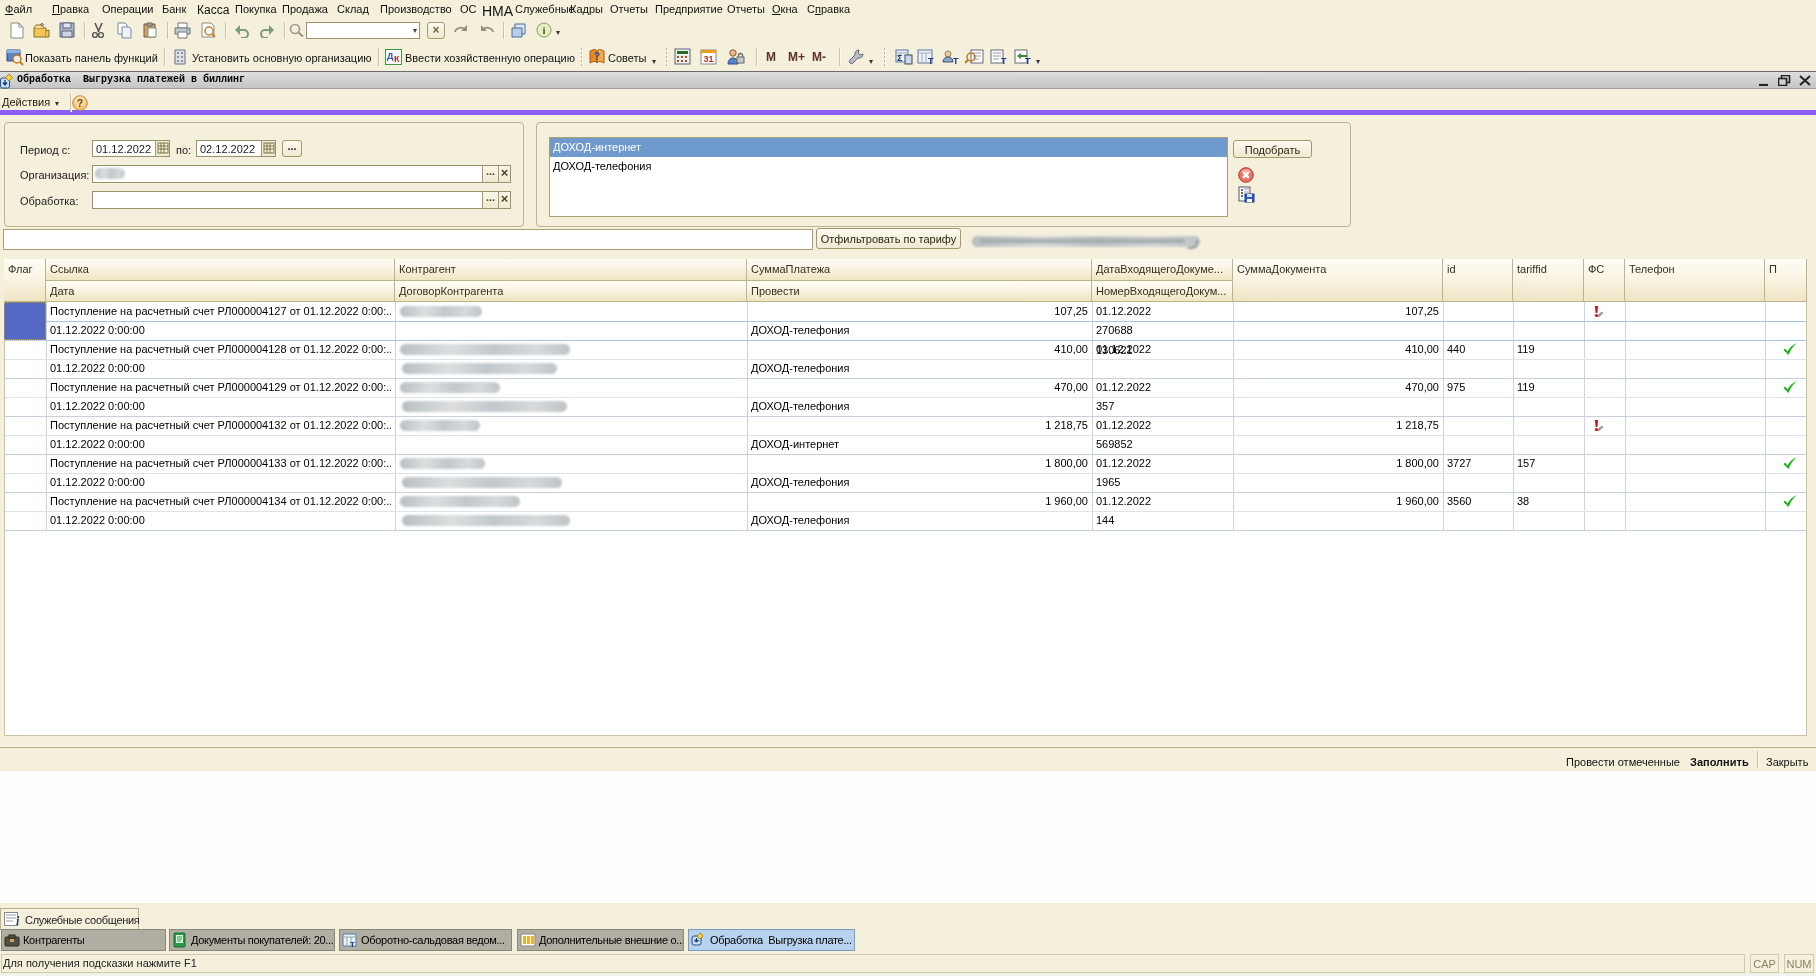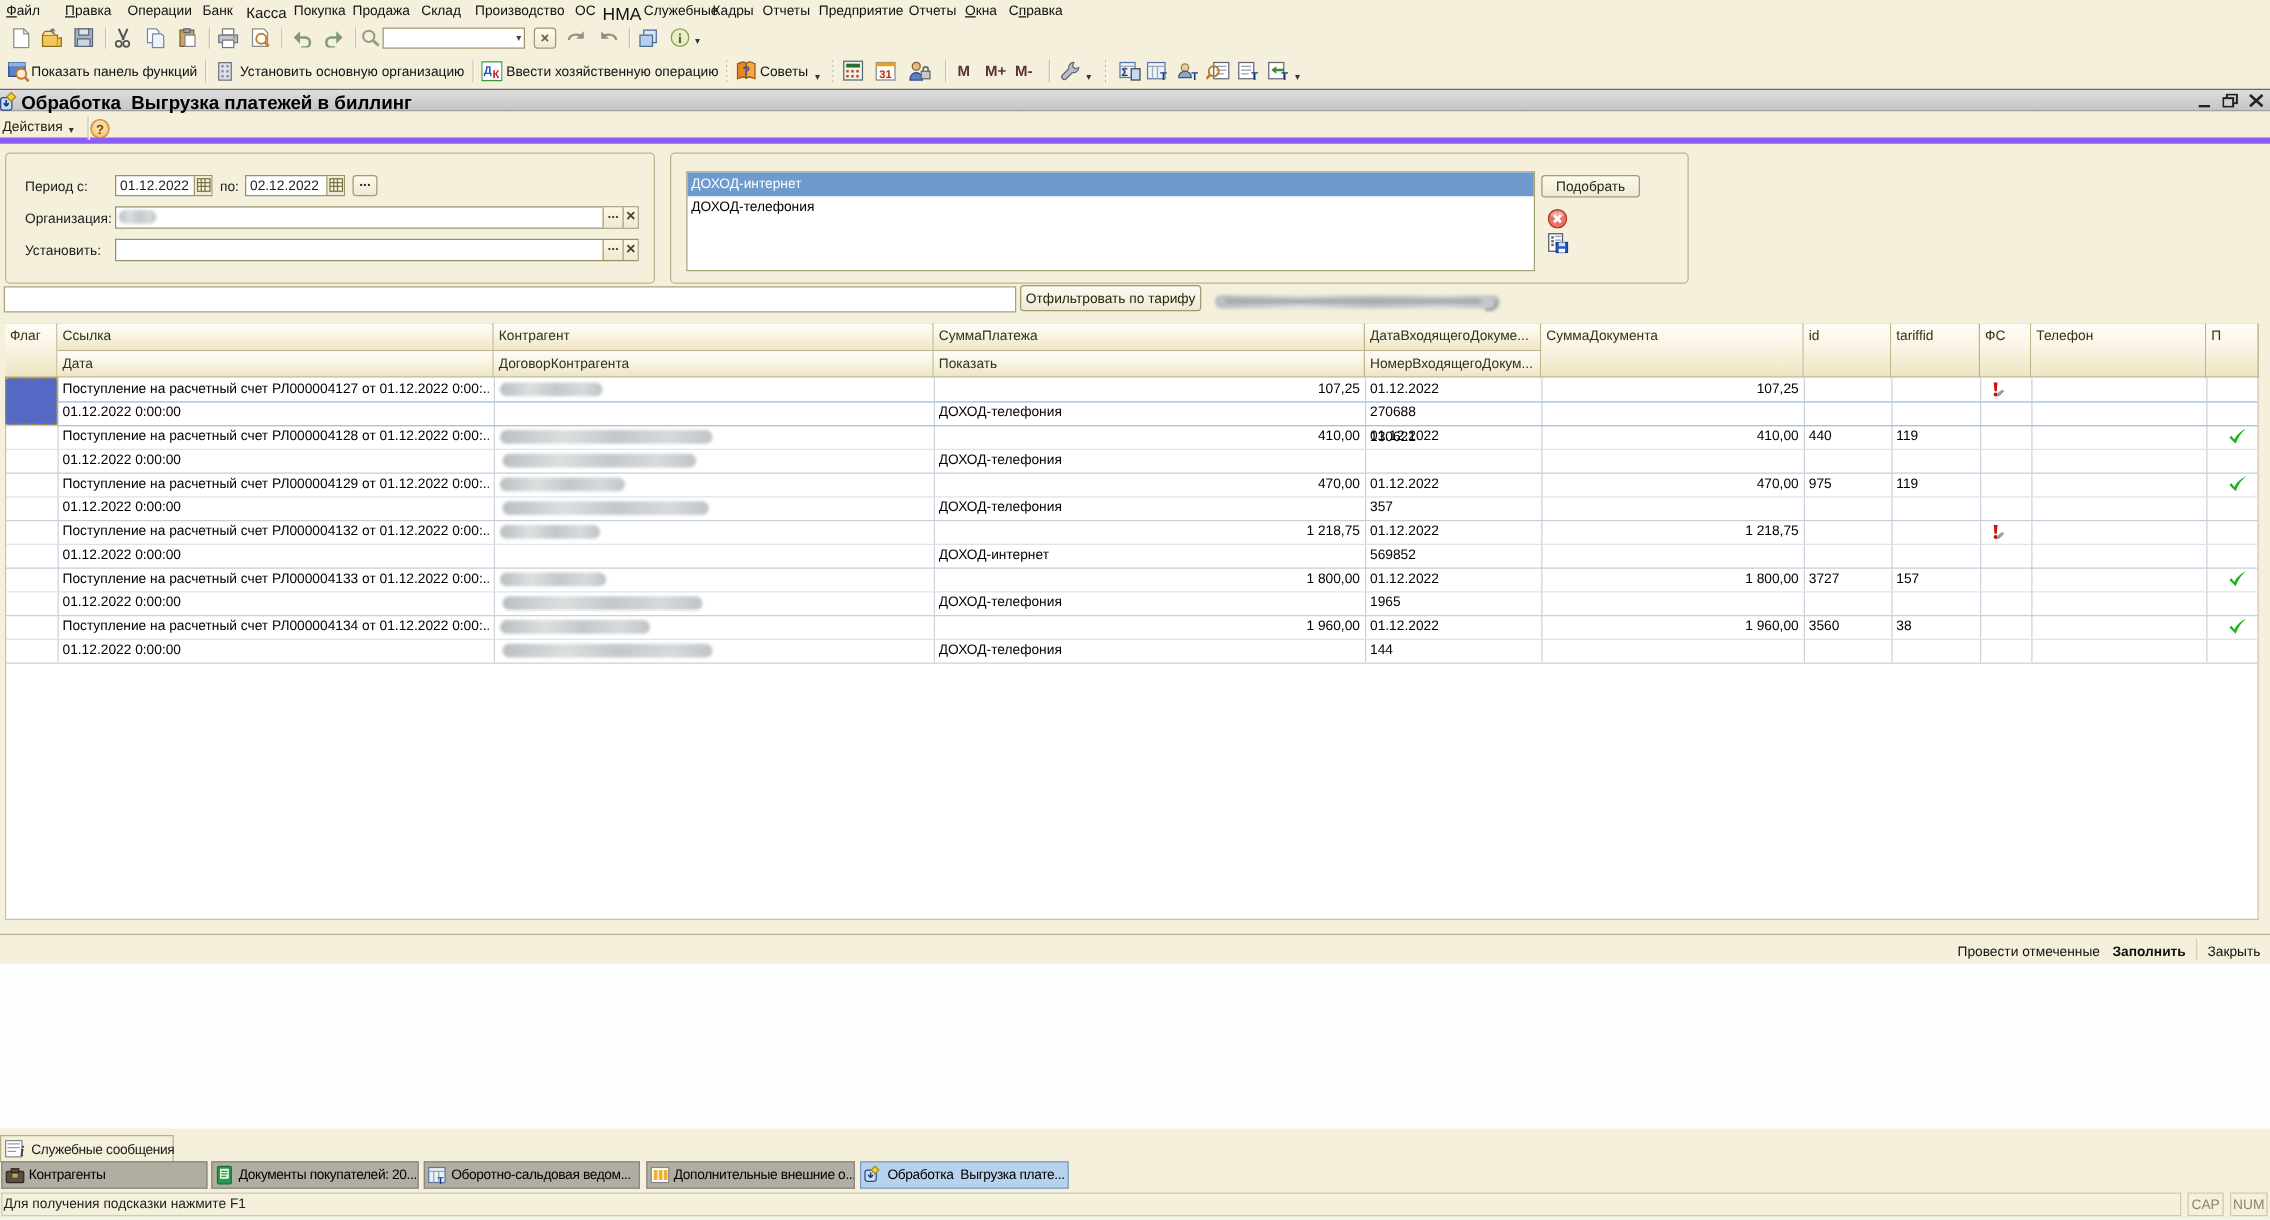--- a/index.html
+++ b/index.html
@@ -2,21 +2,21 @@
 <html><head><meta charset="utf-8">
 <style>
 html,body{margin:0;padding:0;width:1816px;height:976px;overflow:hidden;
  background:#F5F0DC;font-family:"Liberation Sans",sans-serif;font-size:11px;color:#1c1c1c;}
 *{box-sizing:border-box;}
 .ab{position:absolute;}
 .mi{position:absolute;white-space:nowrap;font-size:11px;color:#111;}
 .tsep{position:absolute;width:1px;background:#c9c2a4;}
 .tsep:after{content:"";position:absolute;left:1px;top:0;bottom:0;width:1px;background:#fbf8ec;}
 .titlebar{left:0;top:71px;width:1816px;height:18px;background:linear-gradient(#dedede,#c5c5c5);border-top:1px solid #6b6b6b;border-bottom:1px solid #a0a0a0;}
-.ttext{position:absolute;left:17px;top:2px;font-size:15px;font-weight:bold;color:#000;}
+.ttext{position:absolute;left:17px;top:2px;font-size:10px;font-weight:bold;color:#000;font-family:Liberation Mono, monospace;}
 .btn1c{position:absolute;background:linear-gradient(#fdfaf0,#efe9d2);border:1px solid #a29a6e;border-radius:3px;text-align:center;color:#2a2613;}
 .inp{position:absolute;background:#fff;border:1px solid #98926a;}
 .lbl{position:absolute;font-size:11px;color:#1c1c1c;white-space:nowrap;}
 .grp{position:absolute;border:1px solid #bcb48c;border-radius:4px;}
 .smudge{position:absolute;border-radius:6px;filter:blur(1.2px);background:linear-gradient(93deg,#b2b8bc,#d8dcdd 30%,#bcc2c6 55%,#d2d6d8 80%,#b8bec2);opacity:.9;}
 .hcell{position:absolute;background:linear-gradient(#fefcf5 0%,#faf5e6 40%,#efe5c4 100%);border-right:1px solid #bdb58a;border-bottom:1px solid #bdb58a;color:#33301e;padding:4px 0 0 4px;font-size:11px;white-space:nowrap;overflow:hidden;}
 .cell{position:absolute;font-size:11px;white-space:nowrap;overflow:hidden;color:#000;padding-top:3px;}
 .gridv{position:absolute;width:1px;background:#cbd4df;}
 .gridh{position:absolute;height:1px;background:#c6cfda;}
 .gridh2{position:absolute;height:1px;background:#dde3eb;}
@@ -257,21 +257,21 @@
         <path d="M1 4h10M1 7h10M4 1v10M7 1v10" stroke="#7a7340"></path>
       </svg></div>
   </div>
 <div class="btn1c" style="left:282px;top:140px;width:20px;height:17px;line-height:11px;font-weight:bold">...</div>
 <span class="lbl" style="left:20px;top:169px">Организация:</span>
 <div class="inp" style="left:92px;top:165px;width:419px;height:18px">
     <div class="smudge" style="left:2px;top:2px;width:30px;height:11px"></div>
     <div style="position:absolute;right:12px;top:0;bottom:0;width:16px;background:linear-gradient(#fbf7e8,#efe9d0);border-left:1px solid #a29a6e;text-align:center;font-weight:bold;color:#4a4426;line-height:10px">...</div>
     <div style="position:absolute;right:0;top:0;bottom:0;width:12px;background:linear-gradient(#fbf7e8,#efe9d0);border-left:1px solid #a29a6e;text-align:center;color:#4a4426;font-weight:bold;font-size:13px;line-height:14px">×</div>
   </div>
-<span class="lbl" style="left:20px;top:195px">Установить:</span>
+<span class="lbl" style="left:20px;top:195px">Обработка:</span>
 <div class="inp" style="left:92px;top:191px;width:419px;height:18px">
     <div style="position:absolute;right:12px;top:0;bottom:0;width:16px;background:linear-gradient(#fbf7e8,#efe9d0);border-left:1px solid #a29a6e;text-align:center;font-weight:bold;color:#4a4426;line-height:10px">...</div>
     <div style="position:absolute;right:0;top:0;bottom:0;width:12px;background:linear-gradient(#fbf7e8,#efe9d0);border-left:1px solid #a29a6e;text-align:center;color:#4a4426;font-weight:bold;font-size:13px;line-height:14px">×</div>
   </div>
 <div class="ab grp" style="left:536px;top:122px;width:815px;height:105px"></div>
 <div class="ab" style="left:549px;top:137px;width:679px;height:80px;background:#fff;border:1px solid #a8a176">
     <div style="position:absolute;left:0;top:0;width:677px;height:19px;background:#6e9acd;color:#fff;padding:3px 0 0 3px;font-size:11px">ДОХОД-интернет</div>
     <div style="position:absolute;left:0;top:19px;width:677px;height:19px;color:#000;padding:3px 0 0 3px;font-size:11px">ДОХОД-телефония</div>
   </div>
 <div class="btn1c" style="left:1233px;top:140px;width:79px;height:18px;font-size:11px;padding-top:3px">Подобрать</div>
@@ -295,21 +295,21 @@
     <div style="position:absolute;left:8px;top:3px;width:205px;height:4px;border-radius:2px;background:#9aa0a4;filter:blur(1px)"></div>
     <div style="position:absolute;right:2px;top:4px;width:10px;height:9px;border-right:2px solid #8a9094;border-bottom:2px solid #8a9094;border-radius:0 0 6px 0;filter:blur(.6px)"></div>
   </div>
 <div class="ab" style="left:4px;top:259px;width:1803px;height:477px;background:#fff;border:1px solid #cbc3a0;border-top:1px solid #b9b18a"></div>
 <div class="hcell" style="left:4px;top:259px;width:42px;height:43px">Флаг</div>
 <div class="hcell" style="left:46px;top:259px;width:349px;height:22px">Ссылка</div>
 <div class="hcell" style="left:46px;top:281px;width:349px;height:21px">Дата</div>
 <div class="hcell" style="left:395px;top:259px;width:352px;height:22px">Контрагент</div>
 <div class="hcell" style="left:395px;top:281px;width:352px;height:21px">ДоговорКонтрагента</div>
 <div class="hcell" style="left:747px;top:259px;width:345px;height:22px">СуммаПлатежа</div>
-<div class="hcell" style="left:747px;top:281px;width:345px;height:21px">Показать</div>
+<div class="hcell" style="left:747px;top:281px;width:345px;height:21px">Провести</div>
 <div class="hcell" style="left:1092px;top:259px;width:141px;height:22px">ДатаВходящегоДокуме...</div>
 <div class="hcell" style="left:1092px;top:281px;width:141px;height:21px">НомерВходящегоДокум...</div>
 <div class="hcell" style="left:1233px;top:259px;width:210px;height:43px">СуммаДокумента</div>
 <div class="hcell" style="left:1443px;top:259px;width:70px;height:43px">id</div>
 <div class="hcell" style="left:1513px;top:259px;width:71px;height:43px">tariffid</div>
 <div class="hcell" style="left:1584px;top:259px;width:41px;height:43px">ФС</div>
 <div class="hcell" style="left:1625px;top:259px;width:140px;height:43px">Телефон</div>
 <div class="hcell" style="left:1765px;top:259px;width:42px;height:43px">П</div>
 <div class="gridv" style="left:46px;top:302px;height:228px"></div>
 <div class="gridv" style="left:395px;top:302px;height:228px"></div>

